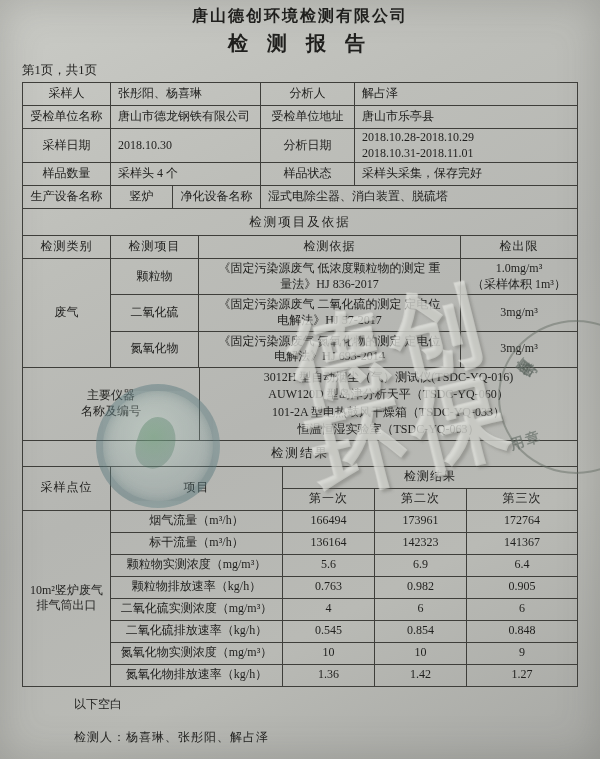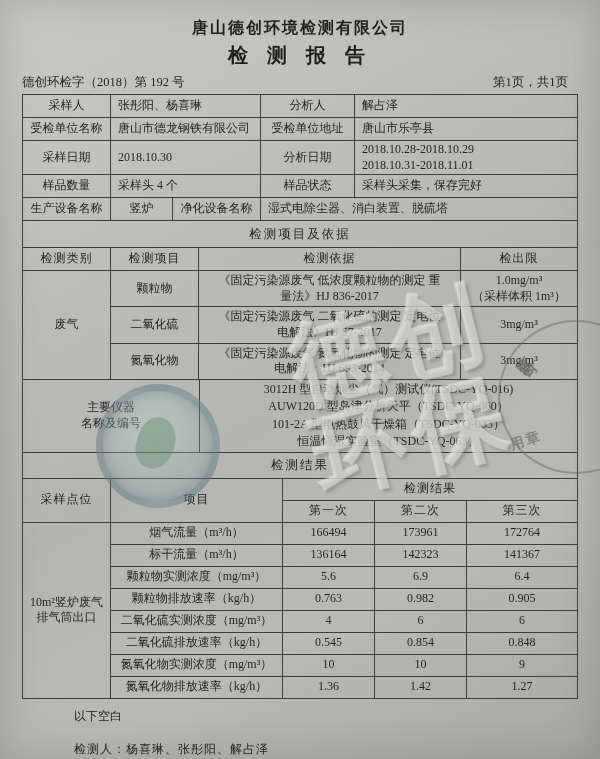--- a/index.html
+++ b/index.html
@@ -7,21 +7,21 @@
     position:relative;width:600px;height:759px;overflow:hidden;margin:0 auto;
     background:linear-gradient(152deg,#cacbc6 0%,#bdbeb9 28%,#b5b6b2 52%,#bababe0
     );
     background:linear-gradient(152deg,#cacbc6 0%,#bdbeb9 28%,#b5b6b2 52%,#b9bab5 74%,#a7a8a4 100%);
     font-family:"Liberation Serif","DejaVu Serif",serif;
     color:#1f1f1d;
     box-shadow:inset 0 0 40px rgba(70,70,66,.25);
   }
   .inner{position:relative;z-index:1;padding:6px 22px 0 22px;}
   .head{text-align:center;}
-  .company{font-size:16px;font-weight:bold;letter-spacing:2px;margin-top:12px;}
+  .company{font-size:16px;font-weight:bold;letter-spacing:2px;margin-top:0;}
   .rtitle{font-size:20px;font-weight:bold;letter-spacing:7px;margin:3px 0 5px 0;}
   .meta-line{display:flex;justify-content:space-between;align-items:flex-end;font-size:12.5px;margin-bottom:3px;}
   .meta-line .pgno{margin-right:10px;}
   table.tbl{width:100%;border-collapse:collapse;table-layout:fixed;font-size:12px;}
   table.tbl.follow{margin-top:-1px;}
   .tbl td{border:1px solid #3e3e3a;padding:1px 4px;text-align:center;vertical-align:middle;line-height:1.3;word-break:break-all;}
   .tbl td.val{text-align:left;padding-left:7px;}
   .tbl td.sec{font-size:12.5px;letter-spacing:2px;padding:3px 4px;}
   .pre{white-space:pre-line;}
   .t-info td{height:20px;}
@@ -57,21 +57,20 @@
 
 <div class="page">
   <div class="inner">
 
     <div class="head">
       <div class="company">唐山德创环境检测有限公司</div>
       <div class="rtitle">检 测 报 告</div>
     </div>
 
     <div class="meta-line">
-      <span>德创环检字（2018）第 192 号</span>
       <span class="pgno">第1页，共1页</span>
     </div>
 
     <table class="tbl t-info">
       <colgroup>
           <col style="width:88px">
           <col style="width:62px">
           <col style="width:88px">
           <col style="width:94px">
           <col>

